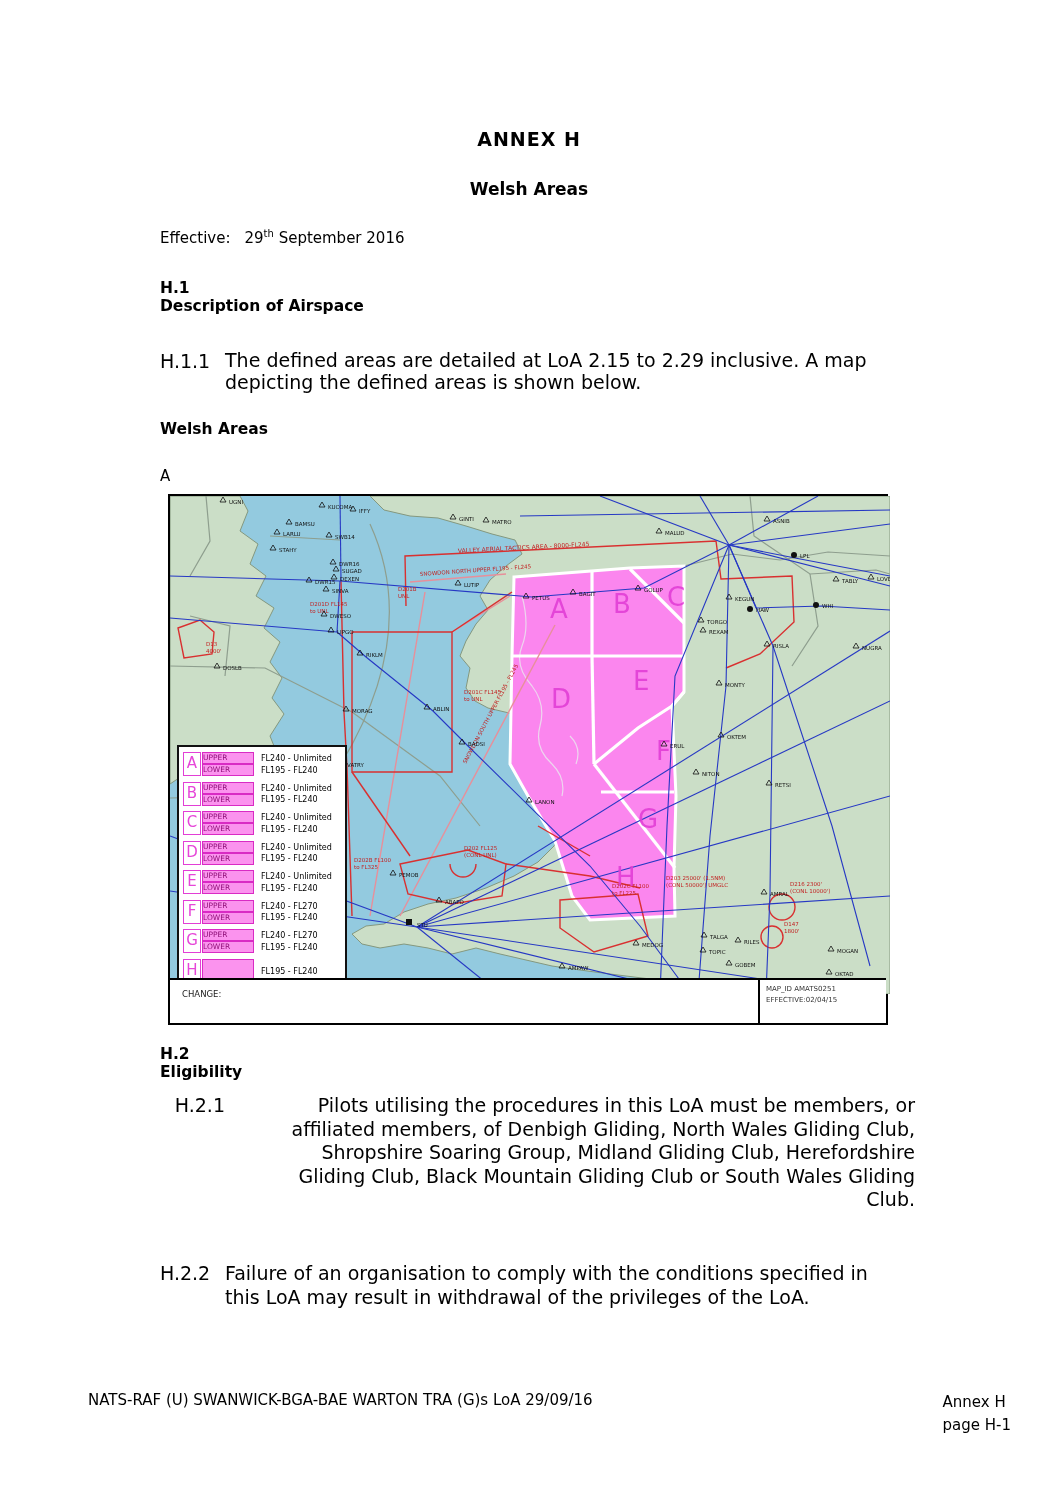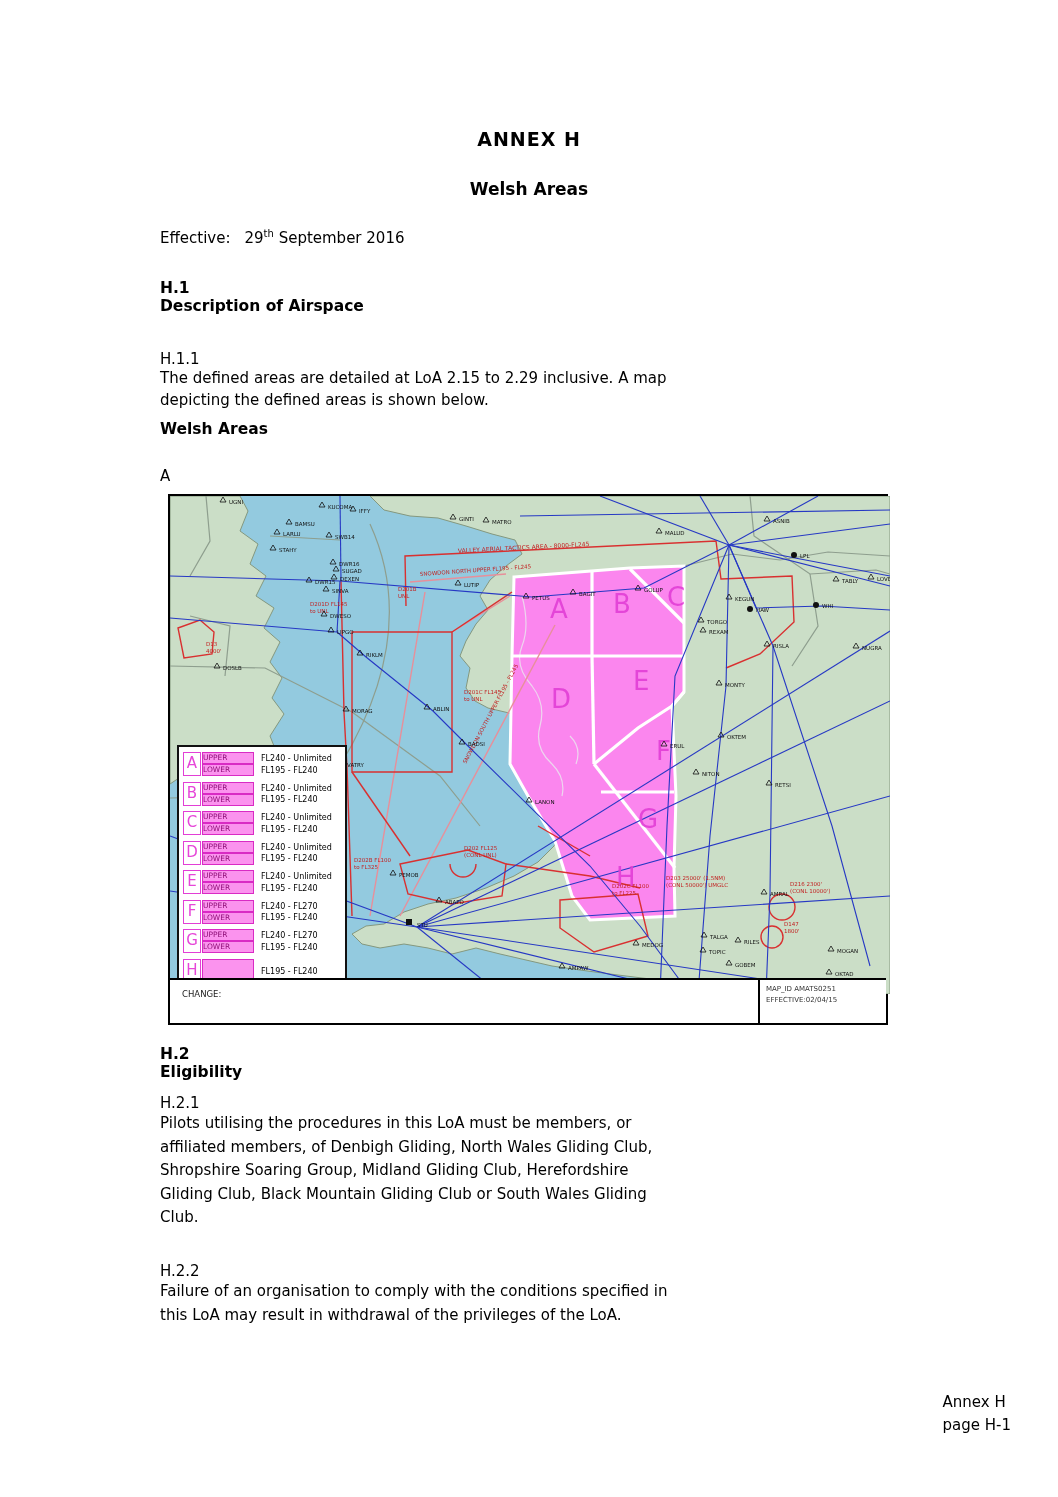--- a/index.html
+++ b/index.html
@@ -8,23 +8,23 @@
   .centered{position:absolute;left:0;width:1058px;text-align:center;}
   .annex-title{top:128px;font-size:19px;font-weight:bold;letter-spacing:1px;}
   .annex-subtitle{top:179px;font-size:17px;font-weight:bold;}
   .effective{position:absolute;left:160px;top:228px;font-size:15px;}
   .effective .gap{display:inline-block;width:14px;}
   sup{font-size:10px;}
   .h-heading{position:absolute;left:160px;font-size:15.5px;font-weight:bold;display:flex;flex-direction:column;}
   .h1head{top:279px;}
   .h2head{top:1045px;}
   .hnum{width:65px;flex:none;}
-  .para{position:absolute;left:160px;display:flex;font-size:15px;flex-direction:column;}
+  .para{position:absolute;left:160px;display:flex;font-size:19px;}
   .p11{top:350px;}
-  .p21{top:1094px;}
+  .p21{top:1094px;text-align:right;}
   .p22{top:1262px;}
   .pnum{width:65px;flex:none;}
   .ptext{white-space:pre-line;line-height:23.5px;width:690px;}
   .p11 .ptext{line-height:21.5px;}
   .map-heading{position:absolute;left:160px;top:420px;font-size:15.5px;font-weight:bold;}
   .map-sub{position:absolute;left:160px;top:467px;font-size:15px;}
   .map-frame{position:absolute;left:168px;top:494px;width:720px;height:531px;border:2px solid #000;
              box-sizing:border-box;background:#93CADF;}
   .map-frame svg{position:absolute;left:0;top:0;}
   .legend{position:absolute;left:7px;top:249px;width:170px;height:247px;background:#fff;
@@ -399,18 +399,19 @@
 Gliding Club, Black Mountain Gliding Club or South Wales Gliding
 Club.</div>
   </div>
 
   <div class="para p22">
     <span class="pnum">H.2.2</span>
     <div class="ptext">Failure of an organisation to comply with the conditions specified in
 this LoA may result in withdrawal of the privileges of the LoA.</div>
   </div>
 
+  <div class="footer-left">NATS-RAF (U) SWANWICK-BGA-BAE WARTON TRA (G)s LoA 29/09/16</div>
   <div class="footer-right">
     <div>Annex H</div>
     <div>page H-1</div>
   </div>
 
 </div>
 
 </body></html>

